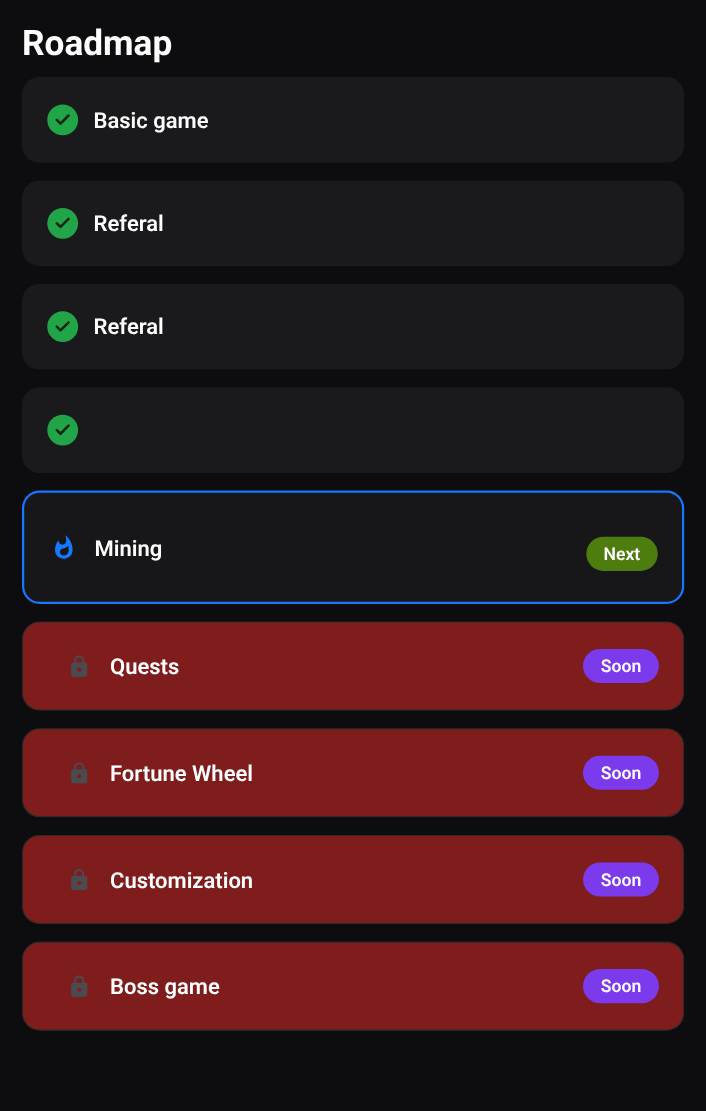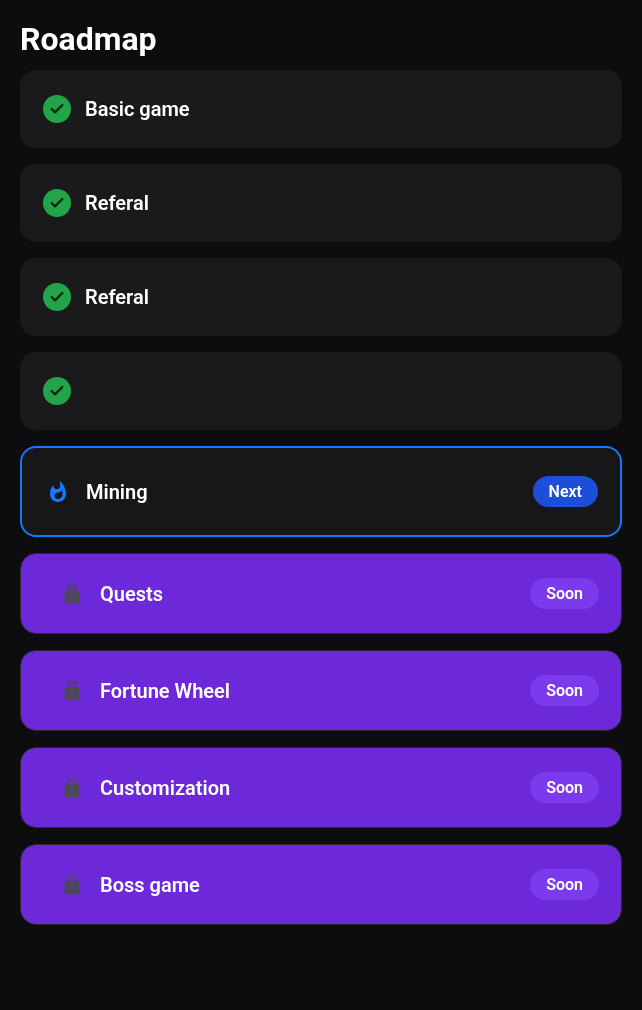--- a/index.html
+++ b/index.html
@@ -29,21 +29,21 @@
       background-color: #1a1a1d;
       border-radius: 16px;
       padding: 24px 22px;
       display: flex;
       align-items: center;
       gap: 14px;
       border: 1px solid transparent;
     }
     .roadmap-item.locked {
       border: 1px solid #2a2a2d;
-      background-color: #6d28d9;
+      background-color: #7f1d1d;
       padding-left: 37px;
     }
     .roadmap-item.next {
       border: 2px solid #1677ff;
       background-color: #17171a;
       padding: 28px 22px;
     }
     .item-label {
       font-size: 20px;
       font-weight: 600;
@@ -88,21 +88,22 @@
       height: 22px;
     }
     .badge {
       padding: 6px 16px;
       border-radius: 20px;
       font-size: 16px;
       font-weight: 600;
       color: #ffffff;
     }
     .badge-next {
-      background-color: #1d4ed8;
+      background-color: #4d7c0f;
+      margin-top: 12px;
     }
     .badge-soon {
       background-color: #7c3aed;
     }
   </style>
 </head>
 <body>
 
 <h1 class="page-title">Roadmap</h1>
 

